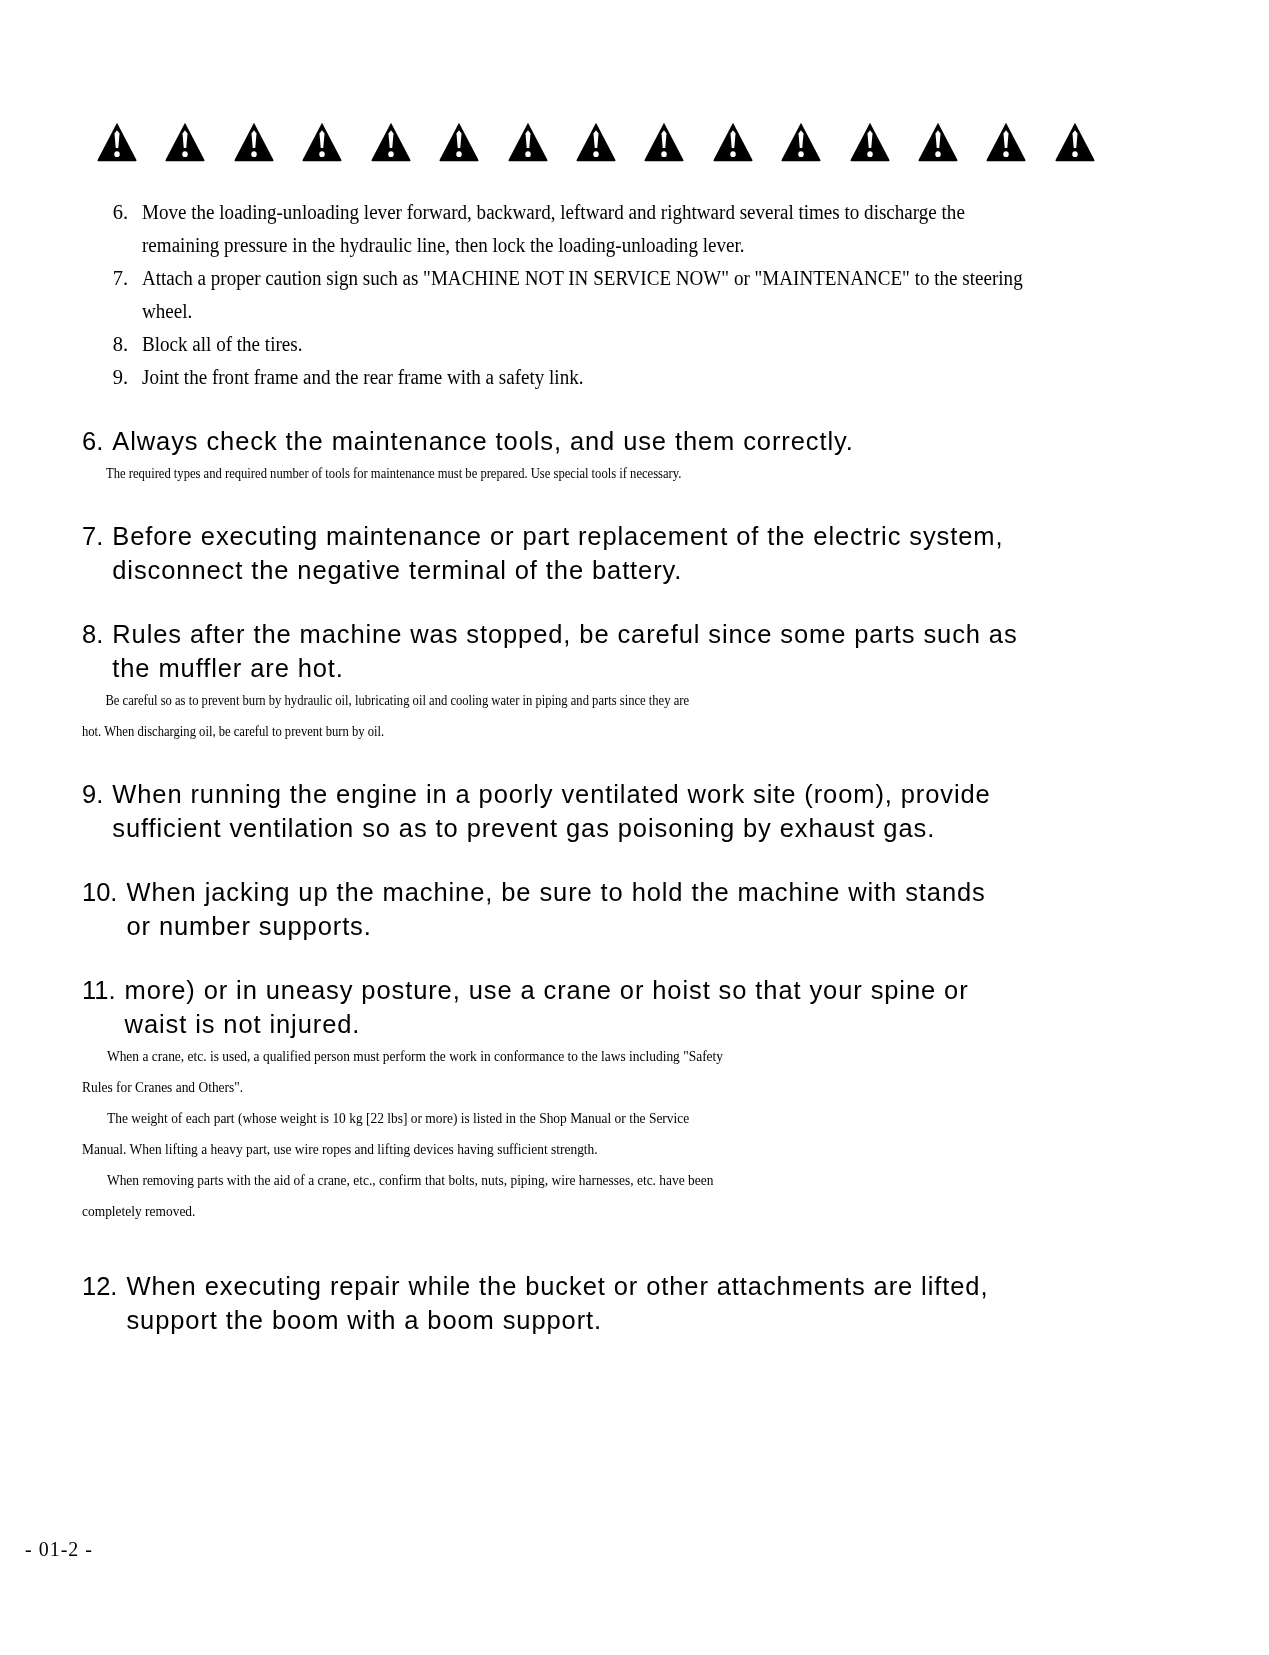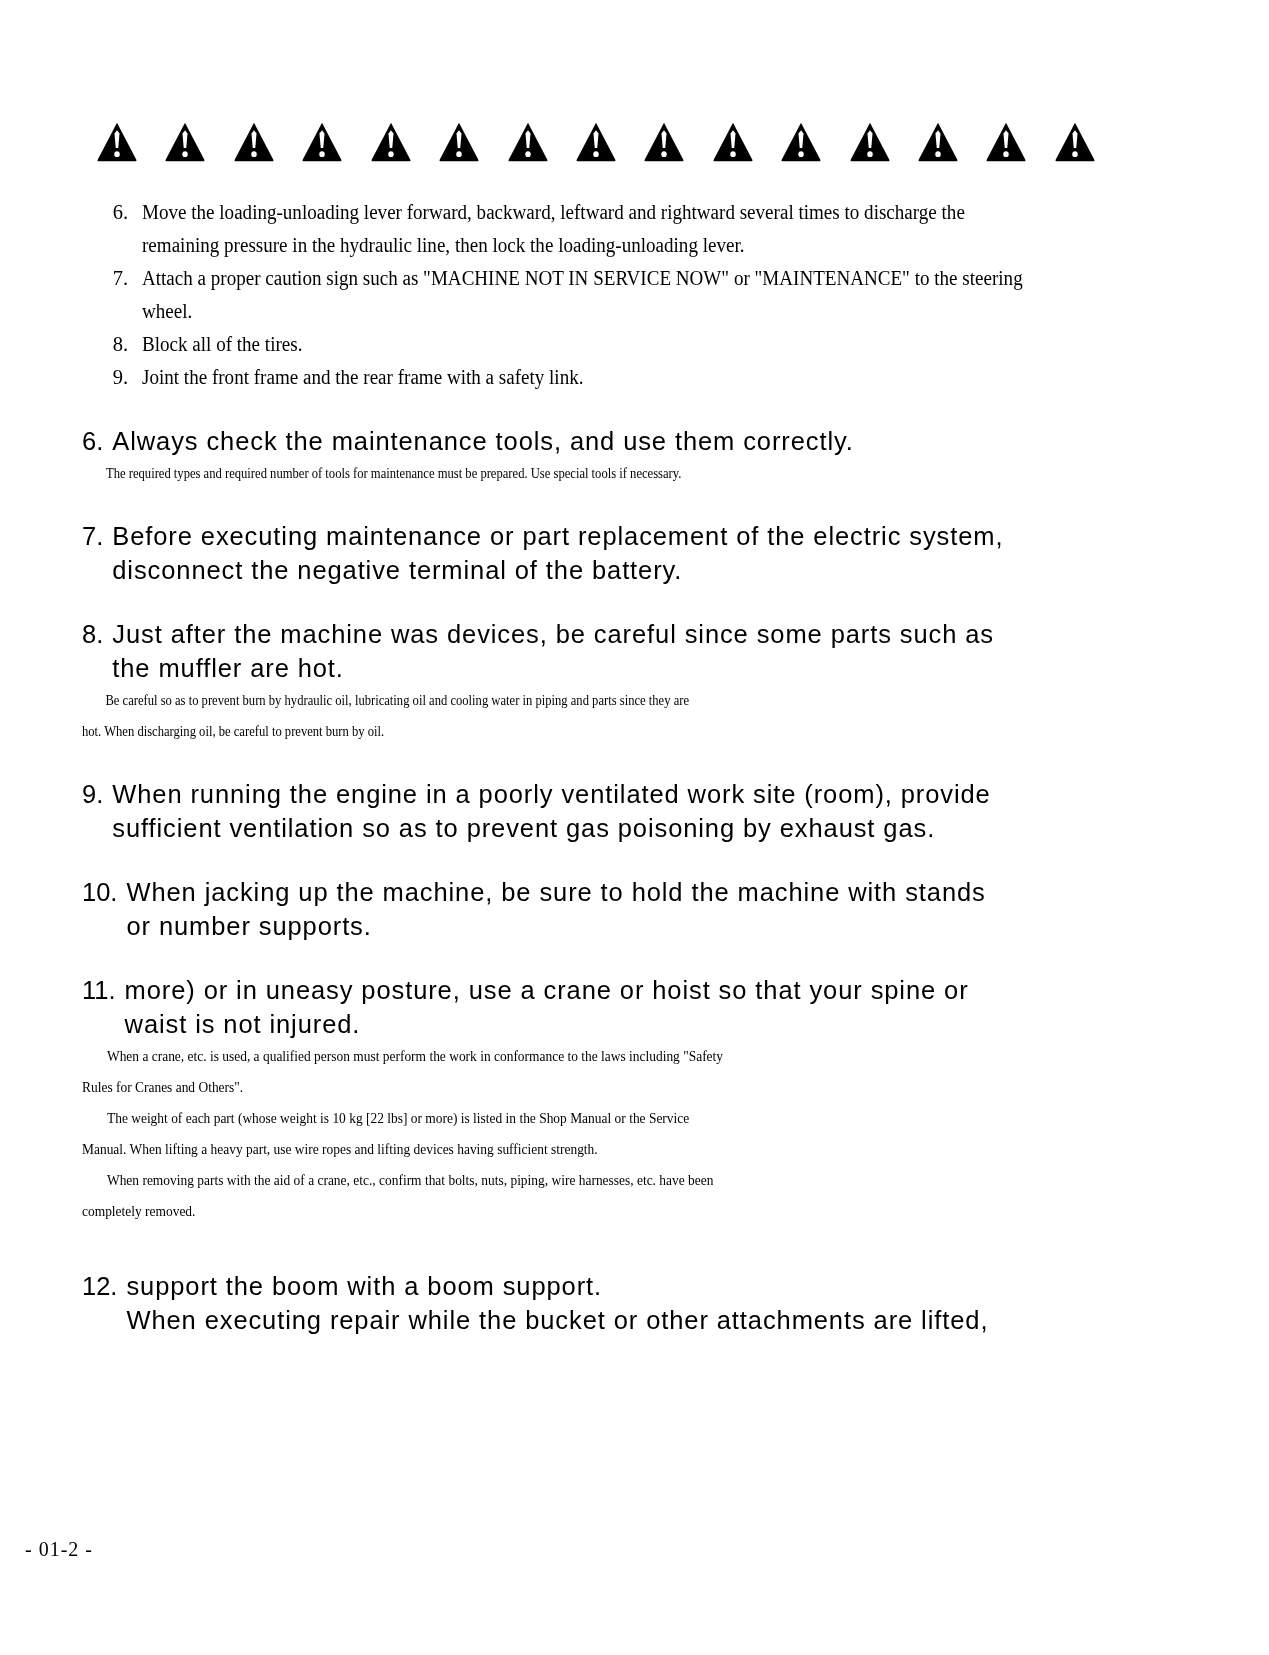--- a/index.html
+++ b/index.html
@@ -304,21 +304,21 @@
         </span>
       </div>
     </div>
 
     <div class="gap-m"></div>
 
     <div class="section">
       <div class="sec-head">
         <span class="sec-num">8.</span>
         <span class="sec-title">
-          <span class="ln">Just after the machine was devices, be careful since some parts such as</span>
+          <span class="ln">Rules after the machine was stopped, be careful since some parts such as</span>
           <span class="ln">the muffler are hot.</span>
         </span>
       </div>
       <div class="sec-body">
         <p class="narrow">
           <span class="pline" style="padding-left:26px">Be careful so as to prevent burn by hydraulic oil, lubricating oil and cooling water in piping and parts since they are</span>
           <span class="pline">hot.  When discharging oil, be careful to prevent burn by oil.</span>
         </p>
       </div>
     </div>
@@ -372,22 +372,22 @@
         </p>
       </div>
     </div>
 
     <div class="gap-l"></div>
 
     <div class="section">
       <div class="sec-head">
         <span class="sec-num">12.</span>
         <span class="sec-title">
+          <span class="ln">When executing repair while the bucket or other attachments are lifted,</span>
           <span class="ln">support the boom with a boom support.</span>
-          <span class="ln">When executing repair while the bucket or other attachments are lifted,</span>
         </span>
       </div>
     </div>
 
   </div>
 
   <div class="footer">
     <span>- 01-2 -</span>
   </div>
 

